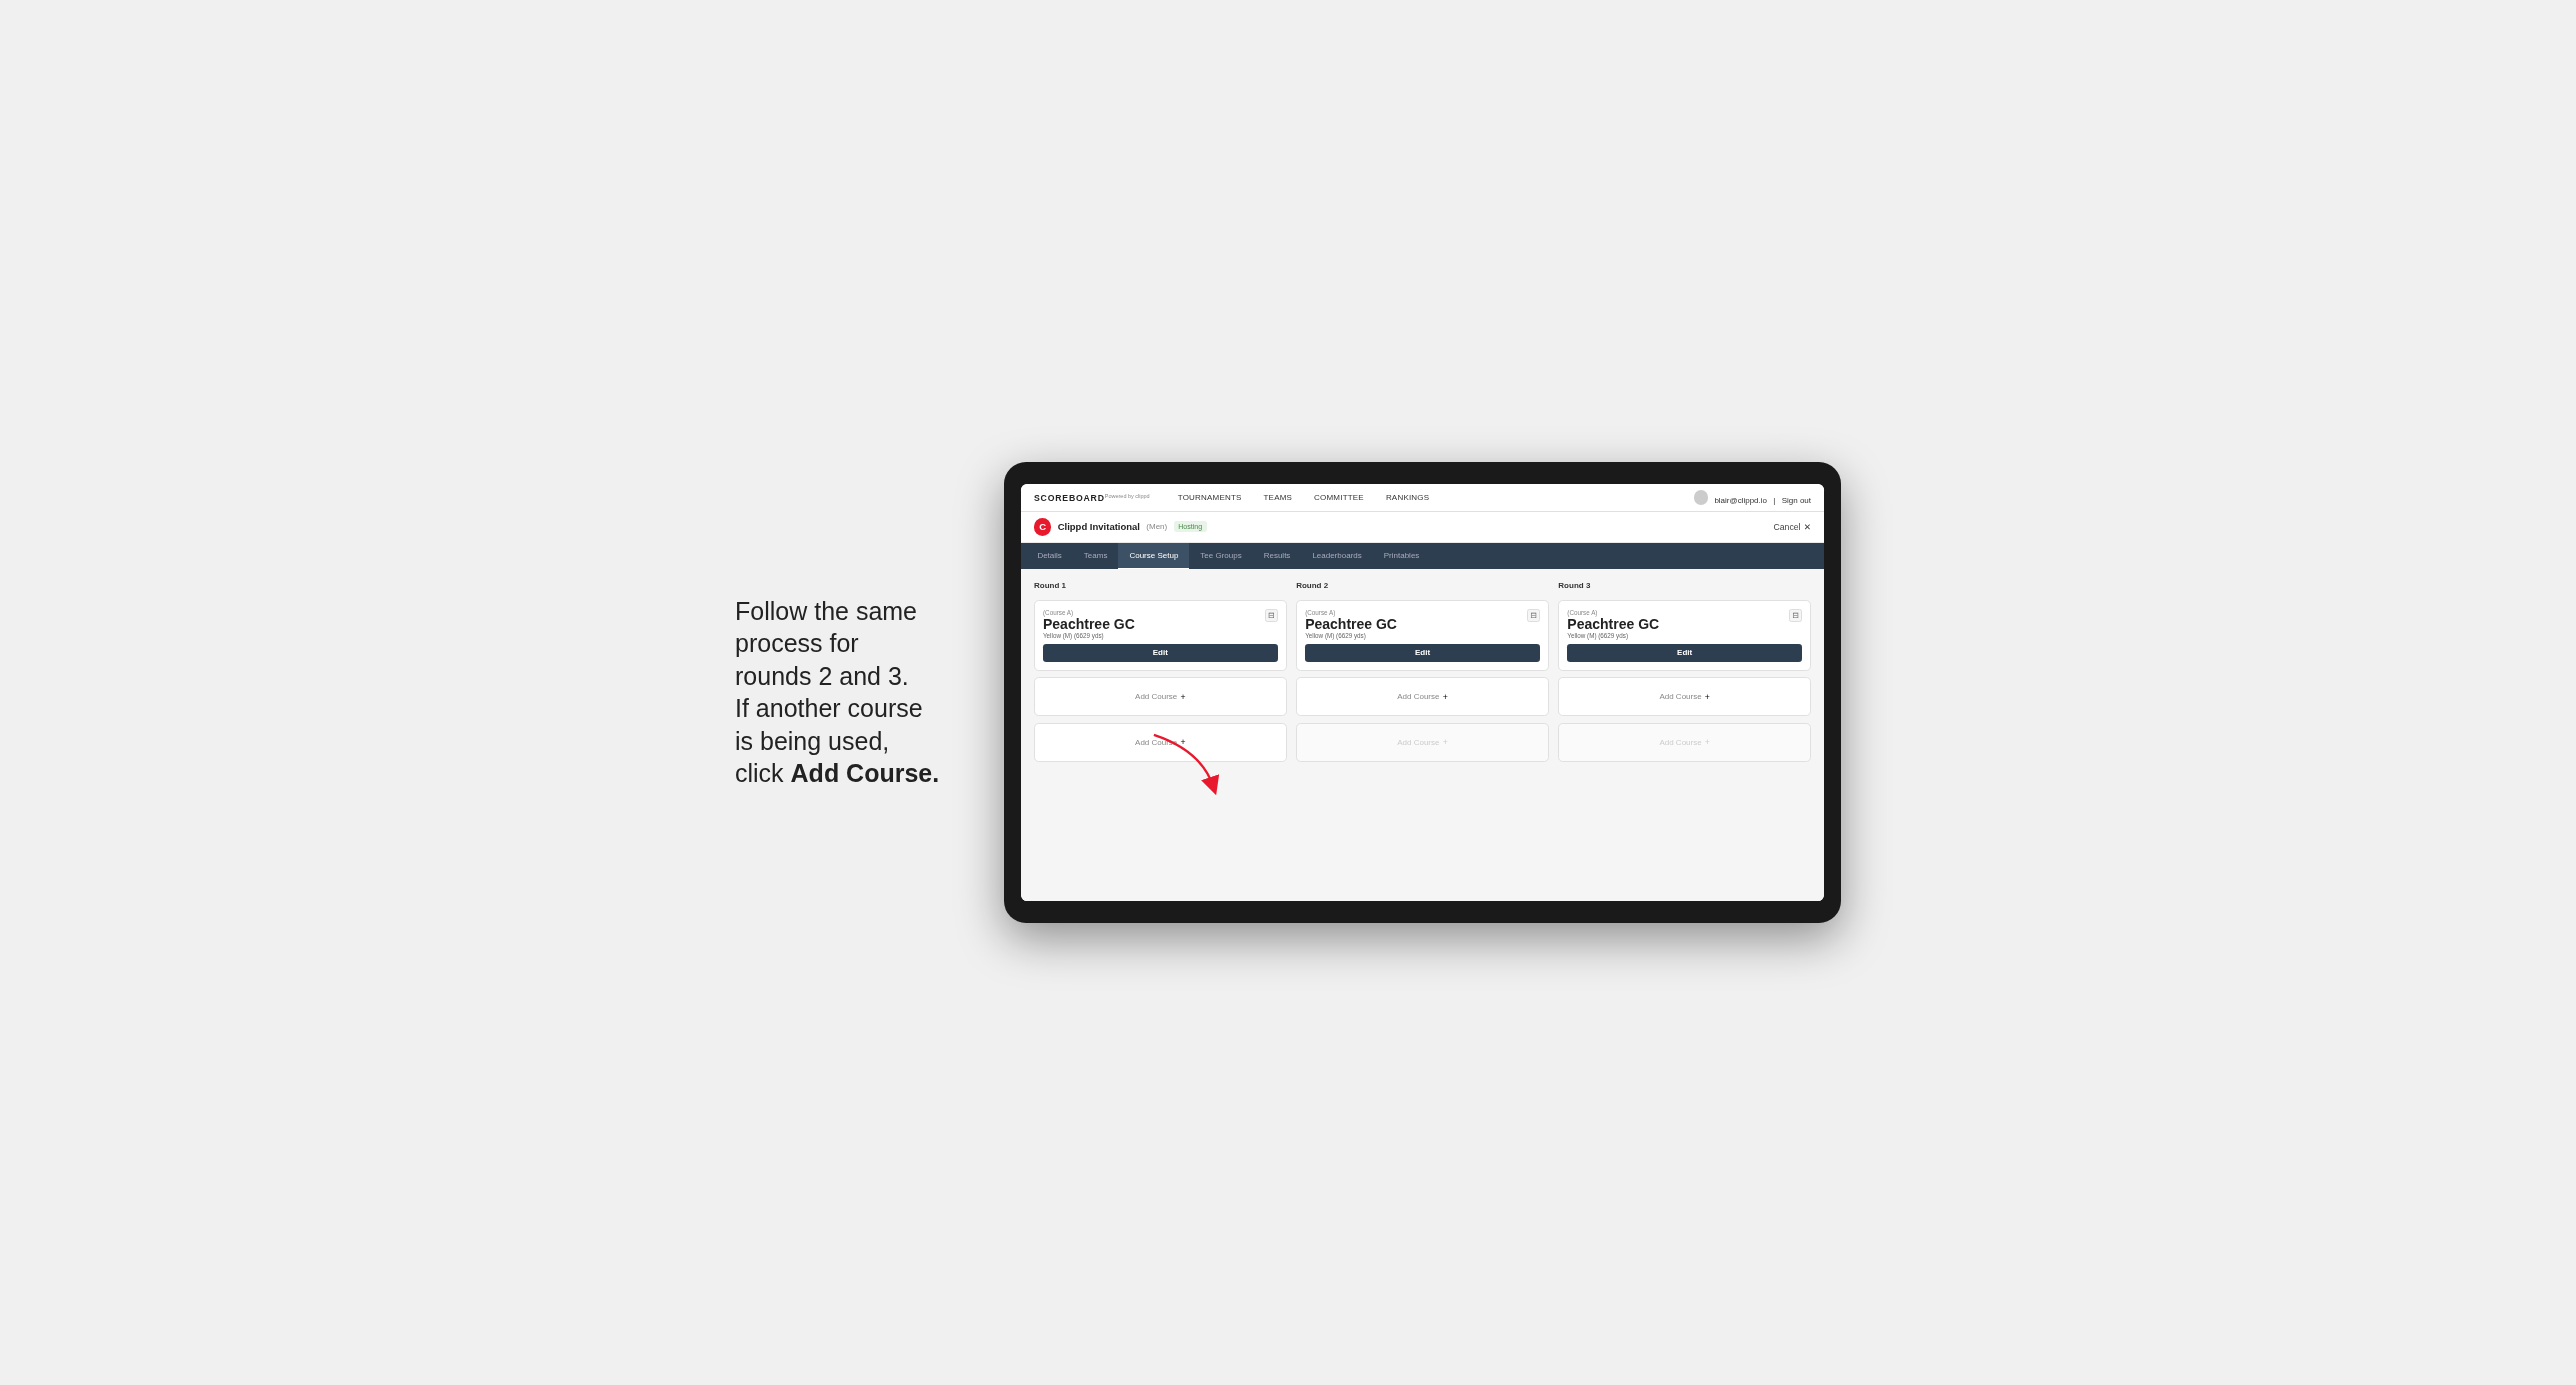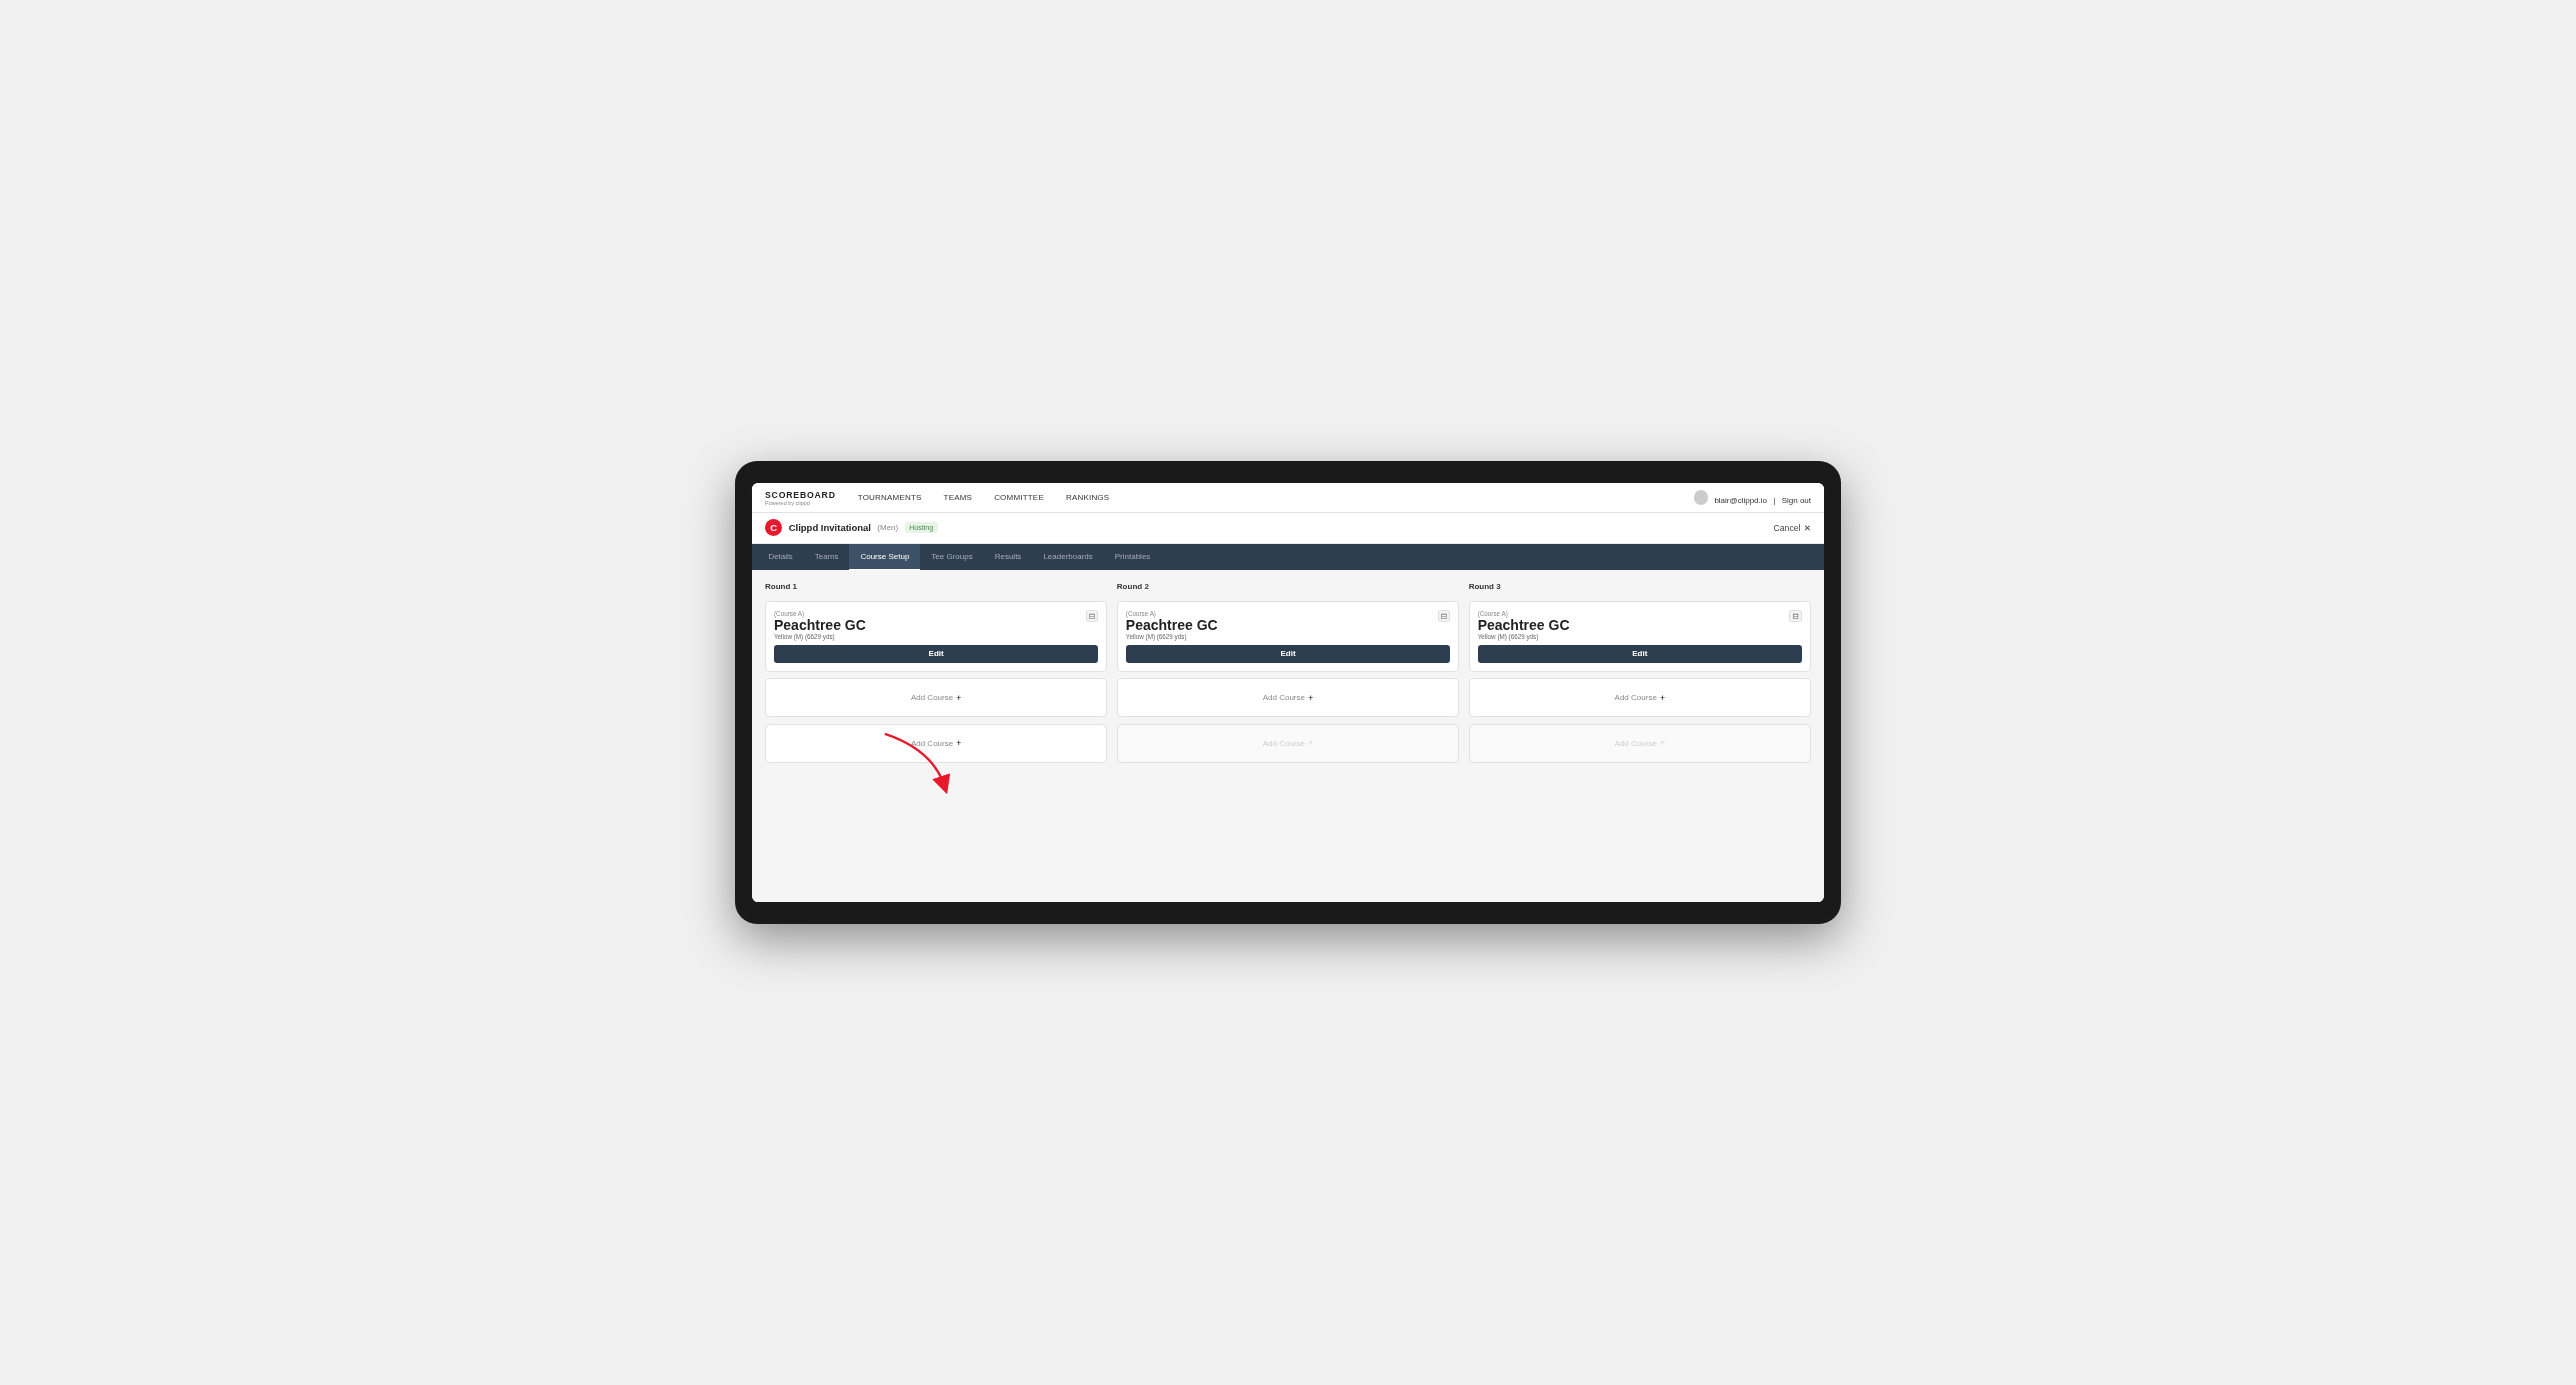--- a/index.html
+++ b/index.html
@@ -53,22 +53,22 @@
       display: flex;
       align-items: center;
       background: #fff;
       border-bottom: 0.8px solid #e0e0e0;
       padding: 6.3px 12.6px;
       gap: 16px;
     }
 
     .scoreboard-logo {
       display: flex;
-      flex-direction: column;
-      margin-right: 6px;
+      flex-direction: row;
+      margin-right: 12px;
     }
 
     .scoreboard-logo .logo-main {
       font-size: 8.7px;
       font-weight: 800;
       letter-spacing: 0.8px;
       color: #222;
     }
 
     .scoreboard-logo .logo-sub {
@@ -301,20 +301,21 @@
     .plus-icon {
       font-size: 8.7px;
       margin-left: 3.2px;
     }
   </style>
 </head>
 <body>
 
 <div class="page-wrapper">
 
+  <div class="instruction-text">Follow the same<br>process for<br>rounds 2 and 3.<br>If another course<br>is being used,<br>click <strong>Add Course.</strong></div>
 
   <div class="tablet-frame">
 
     <svg style="position:absolute; left:134px; top:265px; width:95px; height:79px; pointer-events:none; z-index:10;" viewBox="0 0 120 100">
       <defs>
         <marker id="arrowhead" markerWidth="8" markerHeight="8" refX="4" refY="4" orient="auto">
           <polygon points="0 0, 8 4, 0 8" fill="#e8192c"></polygon>
         </marker>
       </defs>
       <path d="M 20 10 Q 80 30 95 75" stroke="#e8192c" stroke-width="3" fill="none" marker-end="url(#arrowhead)"></path>

